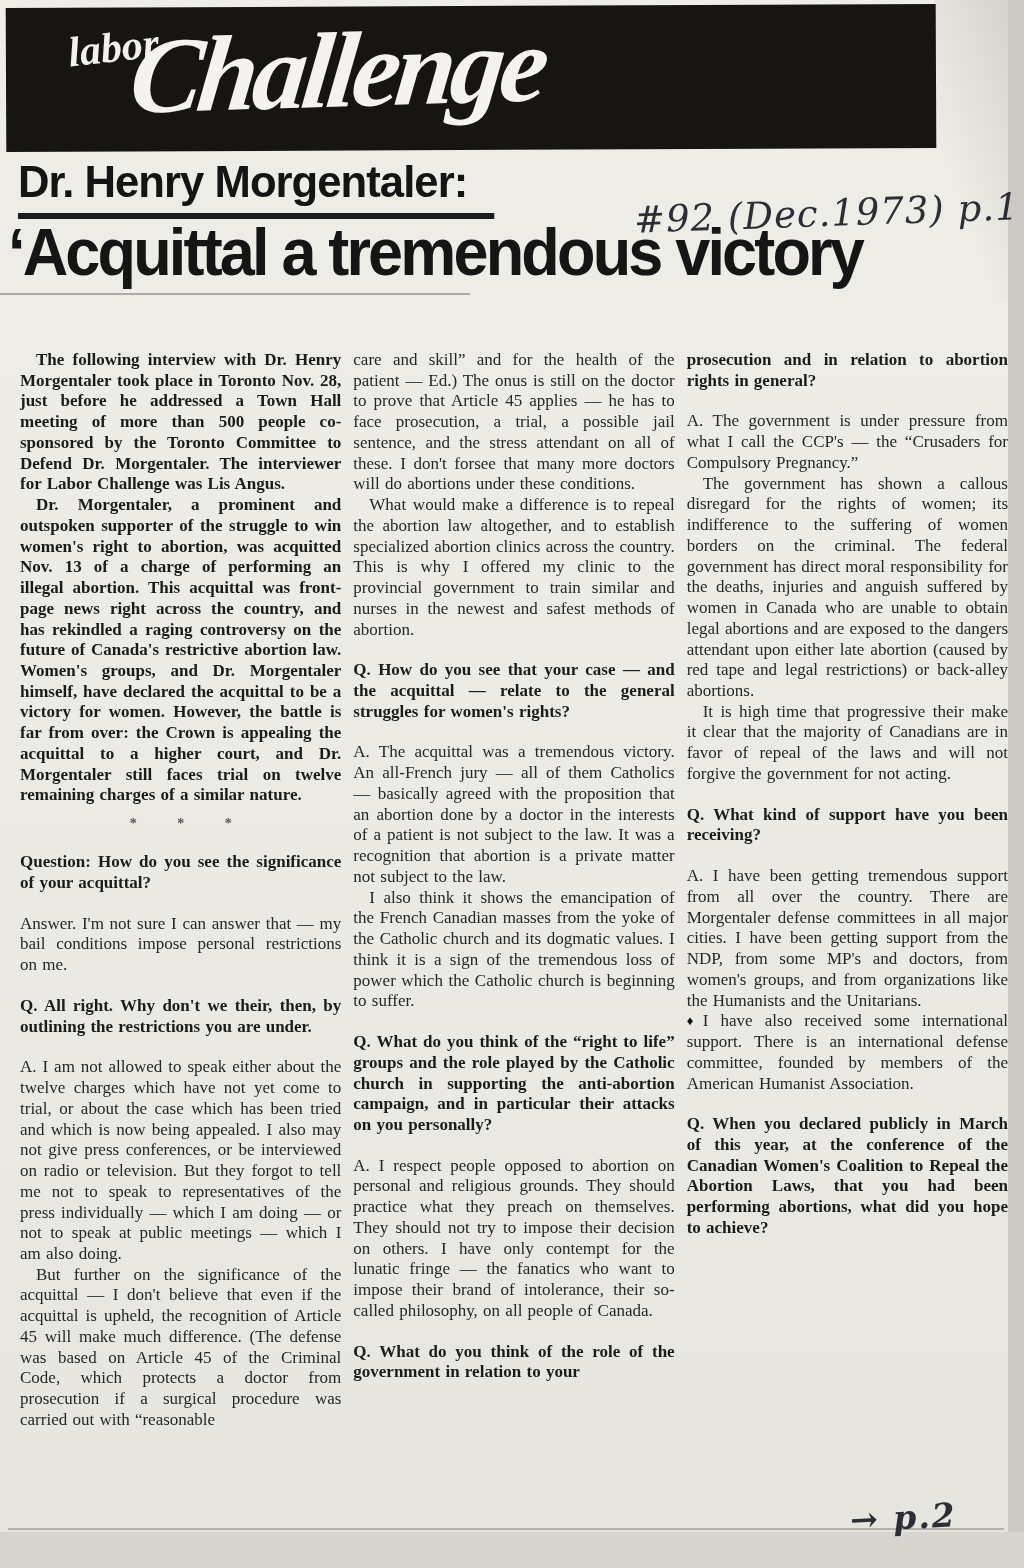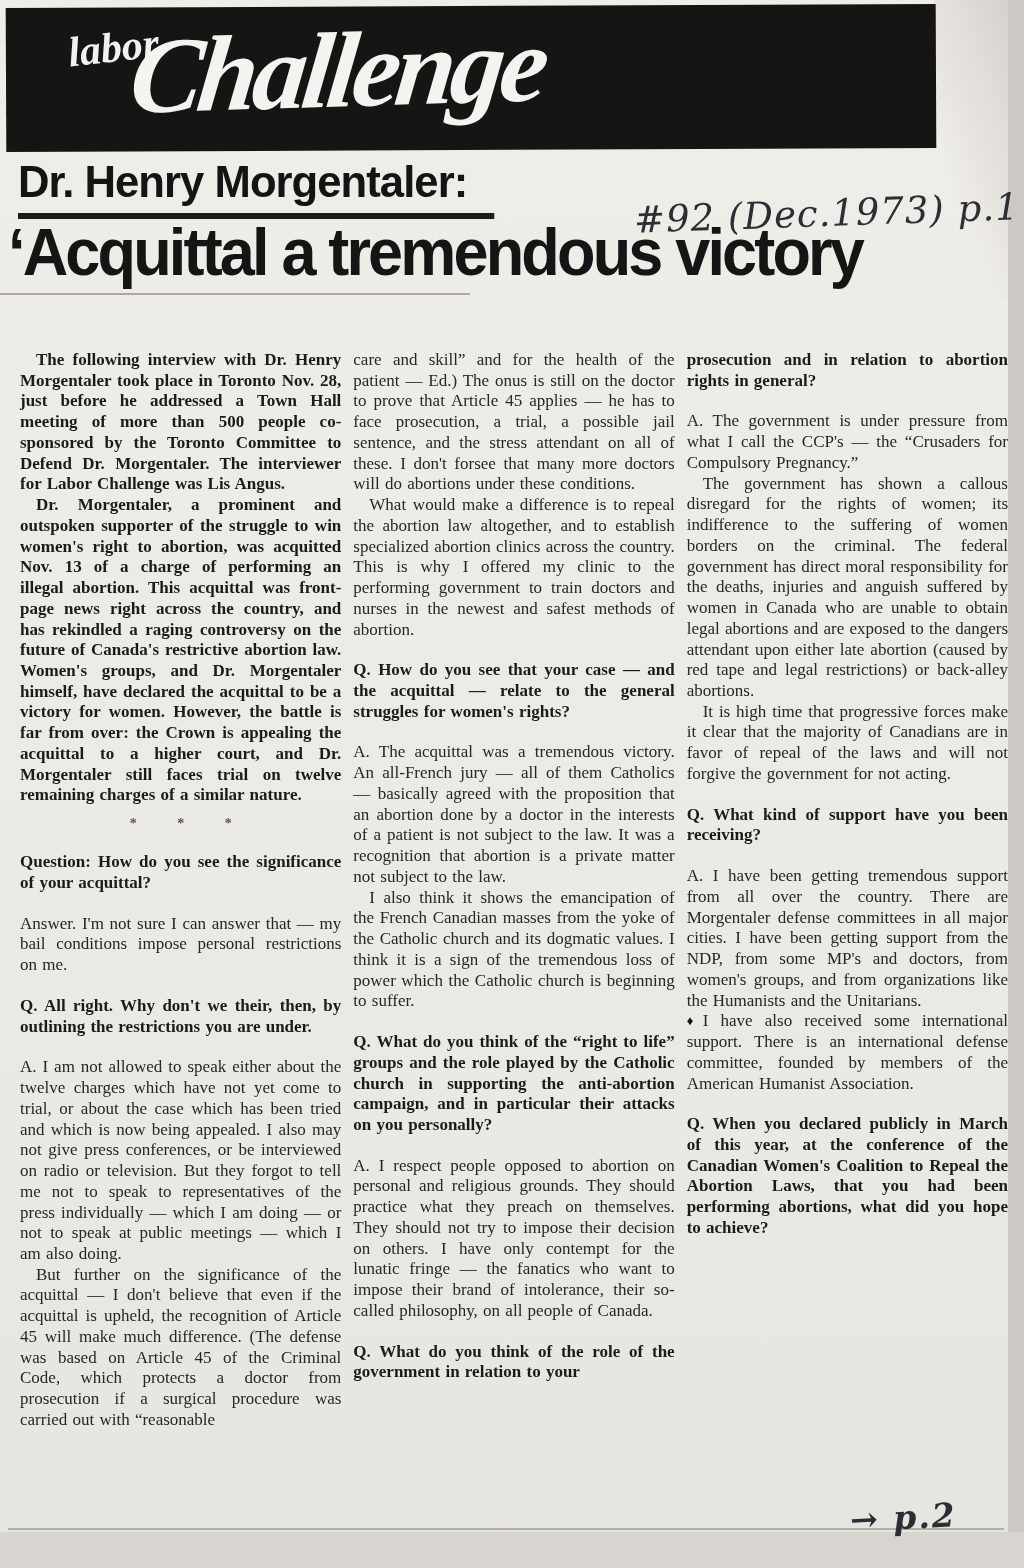--- a/index.html
+++ b/index.html
@@ -79,33 +79,33 @@
       <p class="para intro indent">Dr. Morgentaler, a prominent and outspoken supporter of the struggle to win women's right to abortion, was acquitted Nov. 13 of a charge of performing an illegal abortion. This acquittal was front-page news right across the country, and has rekindled a raging controversy on the future of Canada's restrictive abortion law. Women's groups, and Dr. Morgentaler himself, have declared the acquittal to be a victory for women. However, the battle is far from over: the Crown is appealing the acquittal to a higher court, and Dr. Morgentaler still faces trial on twelve remaining charges of a similar nature.</p>
       <p class="para sep">* * *</p>
       <p class="para q gap">Question: How do you see the significance of your acquittal?</p>
       <p class="para a gap">Answer. I'm not sure I can answer that — my bail conditions impose personal restrictions on me.</p>
       <p class="para q gap">Q. All right. Why don't we their, then, by outlining the restrictions you are under.</p>
       <p class="para a gap">A. I am not allowed to speak either about the twelve charges which have not yet come to trial, or about the case which has been tried and which is now being appealed. I also may not give press conferences, or be interviewed on radio or television. But they forgot to tell me not to speak to representatives of the press individually — which I am doing — or not to speak at public meetings — which I am also doing.</p>
       <p class="para a indent">But further on the significance of the acquittal — I don't believe that even if the acquittal is upheld, the recognition of Article 45 will make much difference. (The defense was based on Article 45 of the Criminal Code, which protects a doctor from prosecution if a surgical procedure was carried out with “reasonable</p>
     </div>
   <div class="col">
       <p class="para a">care and skill” and for the health of the patient — Ed.) The onus is still on the doctor to prove that Article 45 applies — he has to face prosecution, a trial, a possible jail sentence, and the stress attendant on all of these. I don't forsee that many more doctors will do abortions under these conditions.</p>
-      <p class="para a indent">What would make a difference is to repeal the abortion law altogether, and to establish specialized abortion clinics across the country. This is why I offered my clinic to the performing government to train doctors and nurses in the newest and safest methods of abortion.</p>
+      <p class="para a indent">What would make a difference is to repeal the abortion law altogether, and to establish specialized abortion clinics across the country. This is why I offered my clinic to the provincial government to train similar and nurses in the newest and safest methods of abortion.</p>
       <p class="para q gap">Q. How do you see that your case — and the acquittal — relate to the general struggles for women's rights?</p>
       <p class="para a gap">A. The acquittal was a tremendous victory. An all-French jury — all of them Catholics — basically agreed with the proposition that an abortion done by a doctor in the interests of a patient is not subject to the law. It was a recognition that abortion is a private matter not subject to the law.</p>
       <p class="para a indent">I also think it shows the emancipation of the French Canadian masses from the yoke of the Catholic church and its dogmatic values. I think it is a sign of the tremendous loss of power which the Catholic church is beginning to suffer.</p>
       <p class="para q gap">Q. What do you think of the “right to life” groups and the role played by the Catholic church in supporting the anti-abortion campaign, and in particular their attacks on you personally?</p>
       <p class="para a gap">A. I respect people opposed to abortion on personal and religious grounds. They should practice what they preach on themselves. They should not try to impose their decision on others. I have only contempt for the lunatic fringe — the fanatics who want to impose their brand of intolerance, their so-called philosophy, on all people of Canada.</p>
       <p class="para q gap">Q. What do you think of the role of the government in relation to your</p>
     </div>
   <div class="col">
       <p class="para q">prosecution and in relation to abortion rights in general?</p>
       <p class="para a gap">A. The government is under pressure from what I call the CCP's — the “Crusaders for Compulsory Pregnancy.”</p>
       <p class="para a indent">The government has shown a callous disregard for the rights of women; its indifference to the suffering of women borders on the criminal. The federal government has direct moral responsibility for the deaths, injuries and anguish suffered by women in Canada who are unable to obtain legal abortions and are exposed to the dangers attendant upon either late abortion (caused by red tape and legal restrictions) or back-alley abortions.</p>
-      <p class="para a indent">It is high time that progressive forces make it clear that the majority of Canadians are in favor of repeal of the laws and will not forgive the government for not acting.</p>
+      <p class="para a indent">It is high time that progressive their make it clear that the majority of Canadians are in favor of repeal of the laws and will not forgive the government for not acting.</p>
       <p class="para q gap">Q. What kind of support have you been receiving?</p>
       <p class="para a gap">A. I have been getting tremendous support from all over the country. There are Morgentaler defense committees in all major cities. I have been getting support from the NDP, from some MP's and doctors, from women's groups, and from organizations like the Humanists and the Unitarians.</p>
       <p class="para a indent rel"><span class="marker">♦</span>I have also received some international support. There is an international defense committee, founded by members of the American Humanist Association.</p>
       <p class="para q gap">Q. When you declared publicly in March of this year, at the conference of the Canadian Women's Coalition to Repeal the Abortion Laws, that you had been performing abortions, what did you hope to achieve?</p>
     </div>
 </div>
 
 <div class="clip-line"></div>
 <div class="below-clip"></div>
 <div class="hand pagenote">→ p.2</div>

